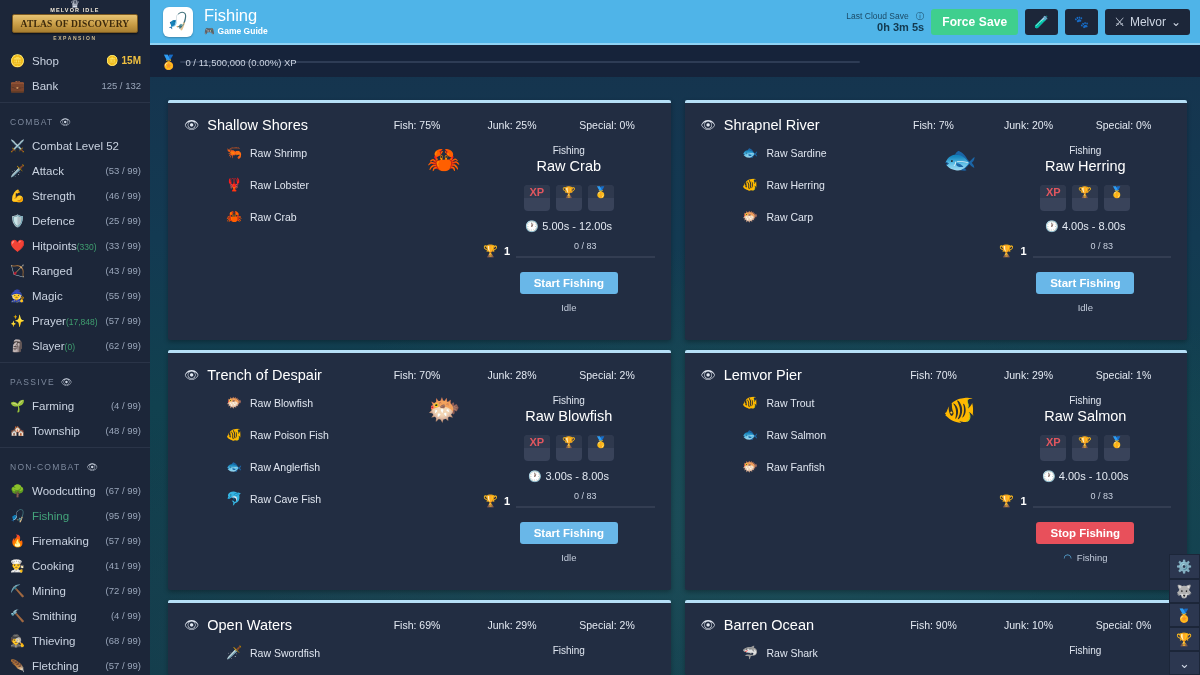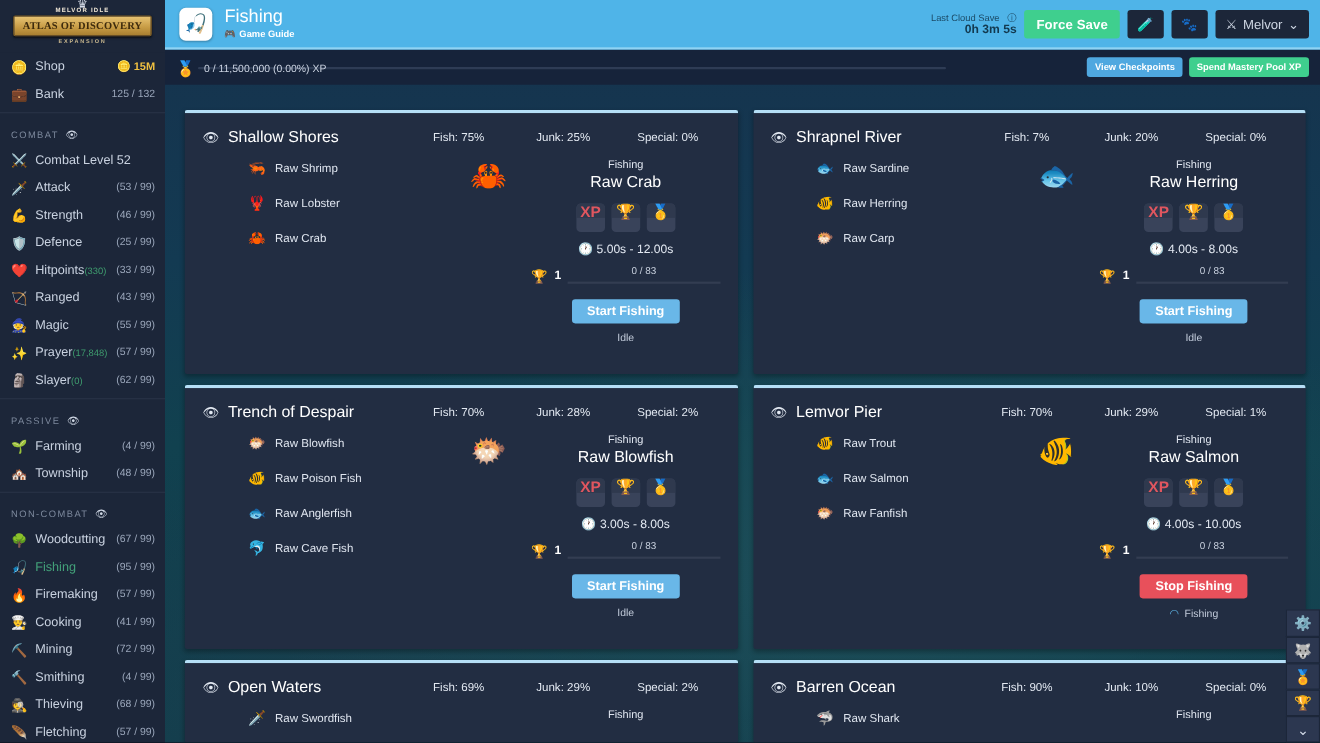--- a/index.html
+++ b/index.html
@@ -186,21 +186,21 @@
   .act-icon .big { font-size: 27px; line-height: 1; }
   .act-info { flex: 1 1 auto; text-align: center; }
   .act-lbl { font-size: 10px; color: #dfe5ef; }
   .act-name { font-size: 14.5px; color: #fff; margin-top: 2px; }
 
   .chip-row { display: flex; justify-content: center; gap: 6px; margin-top: 11px; }
   .chip {
     width: 26px; border-radius: 4px; overflow: hidden;
     background: #39435a; text-align: center;
   }
-  .chip .ct { font-size: 14px; padding: 2px 0 1px; background: #2f394e; line-height: 10px; }
+  .chip .ct { font-size: 11px; padding: 2px 0 1px; background: #2f394e; line-height: 10px; }
   .chip .cv { font-size: 8.5px; color: #e6ebf3; padding: 1px 0 2px; font-weight: normal; margin-left: 31px; }
   .chip .ct.xp { color: #e0565f; font-weight: bold; }
 
   .time-row { margin-top: 9px; font-size: 11px; color: #e3e9f2; }
   .mast-row { display: flex; align-items: center; margin-top: 10px; gap: 6px; }
   .mast-row .tr { font-size: 12px; }
   .mast-row .lv { font-size: 11px; font-weight: bold; color: #fff; }
   .mast-bar-wrap { flex: 1 1 auto; position: relative; height: 16px; }
   .mast-cnt { position: absolute; left: 0; right: 0; top: -2px; text-align: center; font-size: 9px; color: #c8d0de; }
   .mast-bar { position: absolute; left: 0; right: 0; bottom: 1px; height: 2px; background: #333d52; }
@@ -406,24 +406,20 @@
           <span>⌄</span>
         </div>
       </div>
     </div>
 
     <div id="statusbar">
       <div class="xp-row">
         <span class="xp-coin">🏅</span>
         <span class="xp-text">0 / 11,500,000 (0.00%) XP</span>
         <div class="xp-bar"></div>
-        <div class="mast-btns">
-          <div class="mb blue">View Checkpoints</div>
-          <div class="mb green">Spend Mastery Pool XP</div>
-        </div>
       </div>
     </div>
 
     <div id="grid">
         <div class="card">
           <div class="card-head">
             <span class="card-eye">👁</span>
             <span class="card-title">Shallow Shores</span>
             <div class="card-stats">
               <span>Fish: 75%</span>

